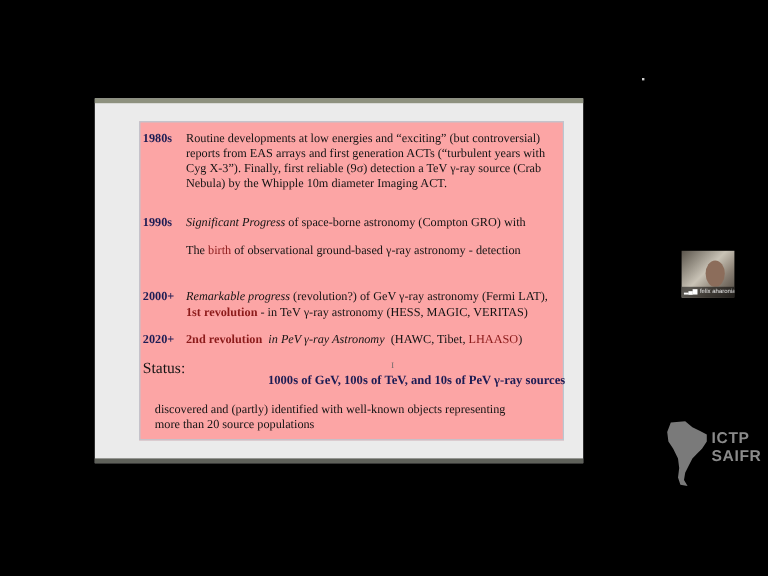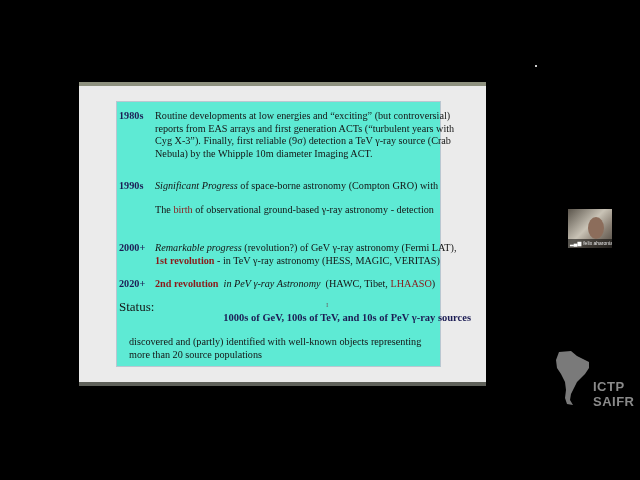--- a/index.html
+++ b/index.html
@@ -1,34 +1,34 @@
 <!DOCTYPE html>
 <html><head>
   <meta charset="utf-8">
   <style>
     html, body { margin:0; padding:0; }
     body { width:640px; height:480px; background:#000; position:relative; overflow:hidden; font-family:"Liberation Serif", serif; }
     .slide { position:absolute; left:79px; top:82px; width:407px; height:304px; background:#ebebeb; border-top:4px solid #8e917f; border-bottom:4px solid #5f615a; box-sizing:border-box; }
-    .inner { position:absolute; left:37px; top:15px; width:325px; height:266px; border:1px solid #b9c7d1; background:#5eead4; box-sizing:border-box; }
+    .inner { position:absolute; left:37px; top:15px; width:354px; height:266px; border:1px solid #b9c7d1; background:#fca5a5; box-sizing:border-box; }
     .entry { position:absolute; left:2px; font-size:10.2px; line-height:12.5px; color:#141414; }
     .yr { position:absolute; left:0; font-weight:bold; color:#1c1c54; }
     .txt { position:absolute; left:36px; width:310px; }
     .red { color:#8b1a1a; }
     .bred { color:#8b1a1a; font-weight:bold; }
     .it { font-style:italic; }
     .status-label { position:absolute; left:2px; top:197px; font-size:13px; color:#141414; }
     .tick { position:absolute; left:209px; top:199px; font-size:7px; color:#666; }
     .bold-line { position:absolute; left:0; width:354px; top:210px; text-align:right; font-size:10.5px; font-weight:bold; color:#1c1c54; padding-left:14px; box-sizing:border-box; }
     .desc { position:absolute; left:0; width:354px; top:234px; text-align:left; font-size:10.2px; line-height:12.5px; color:#141414; padding-left:12px; box-sizing:border-box; }
     .cam { position:absolute; left:568px; top:209px; width:44px; height:39px; background:linear-gradient(135deg,#5a544b 0%,#c9c3b6 45%,#8a8074 70%,#4c463f 100%); overflow:hidden; }
     .cam .head { position:absolute; left:20px; top:8px; width:16px; height:22px; border-radius:50%; background:#8c6d5b; }
     .cam .label { position:absolute; left:0; bottom:0; width:44px; height:9px; background:rgba(0,0,0,0.55); color:#e8e8e8; font-family:"Liberation Sans", sans-serif; font-size:5px; line-height:9px; white-space:nowrap; padding-left:2px; box-sizing:border-box; }
     .cam .bars { color:#fff; font-size:5px; margin-right:2px; }
     .logo { position:absolute; left:553px; top:350px; width:80px; height:60px; }
-    .logo-text { position:absolute; left:593px; top:379px; font-family:"Liberation Sans", sans-serif; font-weight:bold; color:#8a8a8a; font-size:13px; line-height:15px; letter-spacing:0.5px; }
+    .logo-text { position:absolute; left:593px; top:357px; font-family:"Liberation Sans", sans-serif; font-weight:bold; color:#8a8a8a; font-size:13px; line-height:15px; letter-spacing:0.5px; }
     .cursor-dot { position:absolute; left:535px; top:65px; width:2px; height:2px; background:#ccc; }
   </style>
 </head>
 <body>
 
 <div class="cursor-dot"></div>
 
 <div class="slide">
   <div class="inner">
 

